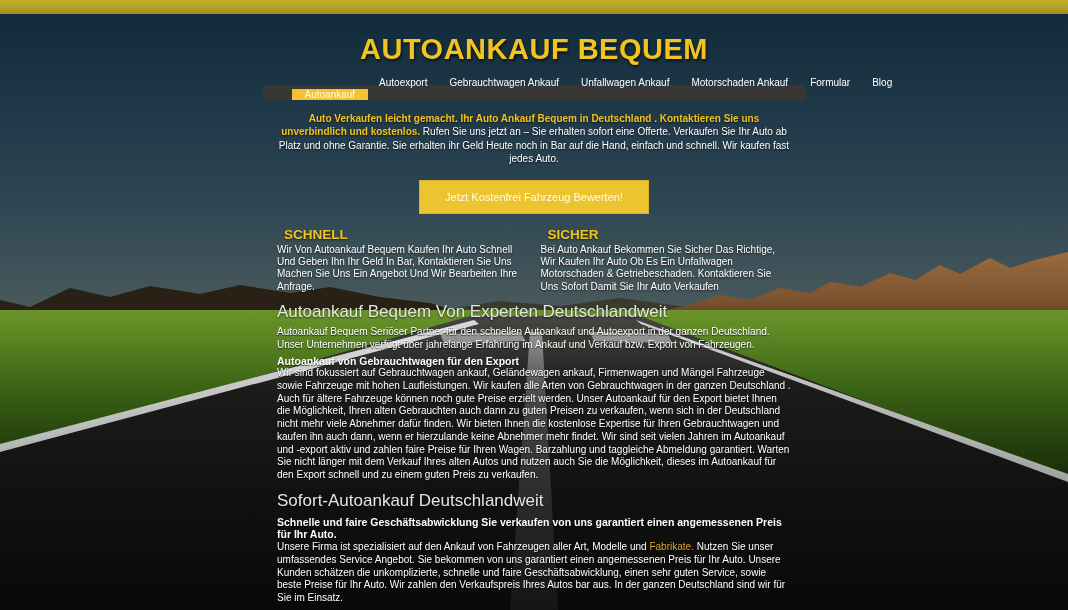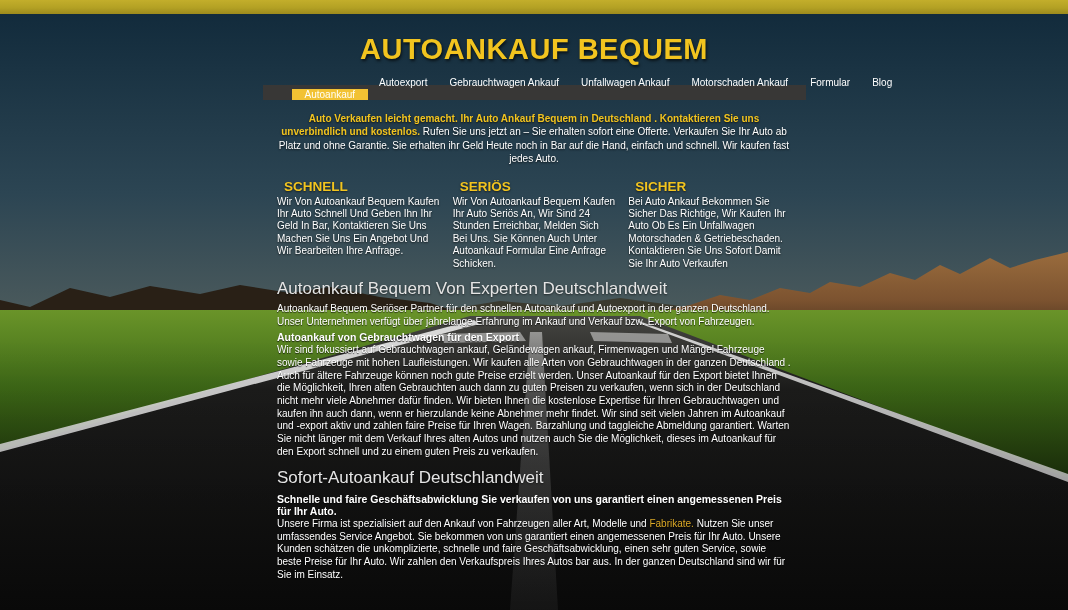--- a/index.html
+++ b/index.html
@@ -125,29 +125,28 @@
     <a href="#">Unfallwagen Ankauf</a>
     <a href="#">Motorschaden Ankauf</a>
     <a href="#">Formular</a>
     <a href="#">Blog</a>
   </nav>
 
   <main class="main">
 
     <p class="lead"><span class="hl">Auto Verkaufen leicht gemacht. Ihr Auto Ankauf Bequem in Deutschland . Kontaktieren Sie uns unverbindlich und kostenlos.</span><span> Rufen Sie uns jetzt an – Sie erhalten sofort eine Offerte. Verkaufen Sie Ihr Auto ab Platz und ohne Garantie. Sie erhalten ihr Geld Heute noch in Bar auf die Hand, einfach und schnell. Wir kaufen fast jedes Auto.</span></p>
 
+    <div class="cta-row">
+      <button class="cta">Jetzt Kostenfrei Fahrzeug Bewerten!</button>
+    </div>
 
     <div class="features">
       <div class="feature">
         <h3>SCHNELL</h3>
         <p>Wir Von Autoankauf Bequem Kaufen Ihr Auto Schnell Und Geben Ihn Ihr Geld In Bar, Kontaktieren Sie Uns Machen Sie Uns Ein Angebot Und Wir Bearbeiten Ihre Anfrage.</p>
-      </div>
-      <div class="feature">
-        <h3>SERIÖS</h3>
-        <p>Wir Von Autoankauf Bequem Kaufen Ihr Auto Seriös An, Wir Sind 24 Stunden Erreichbar, Melden Sich Bei Uns. Sie Können Auch Unter Autoankauf Formular Eine Anfrage Schicken.</p>
       </div>
       <div class="feature">
         <h3>SICHER</h3>
         <p>Bei Auto Ankauf Bekommen Sie Sicher Das Richtige, Wir Kaufen Ihr Auto Ob Es Ein Unfallwagen Motorschaden &amp; Getriebeschaden. Kontaktieren Sie Uns Sofort Damit Sie Ihr Auto Verkaufen</p>
       </div>
     </div>
 
 
     <h2 class="sec-h">Autoankauf Bequem Von Experten Deutschlandweit</h2>
     <p class="body">Autoankauf Bequem Seriöser Partner für den schnellen Autoankauf und Autoexport in der ganzen Deutschland. Unser Unternehmen verfügt über jahrelange Erfahrung im Ankauf und Verkauf bzw. Export von Fahrzeugen.</p>

